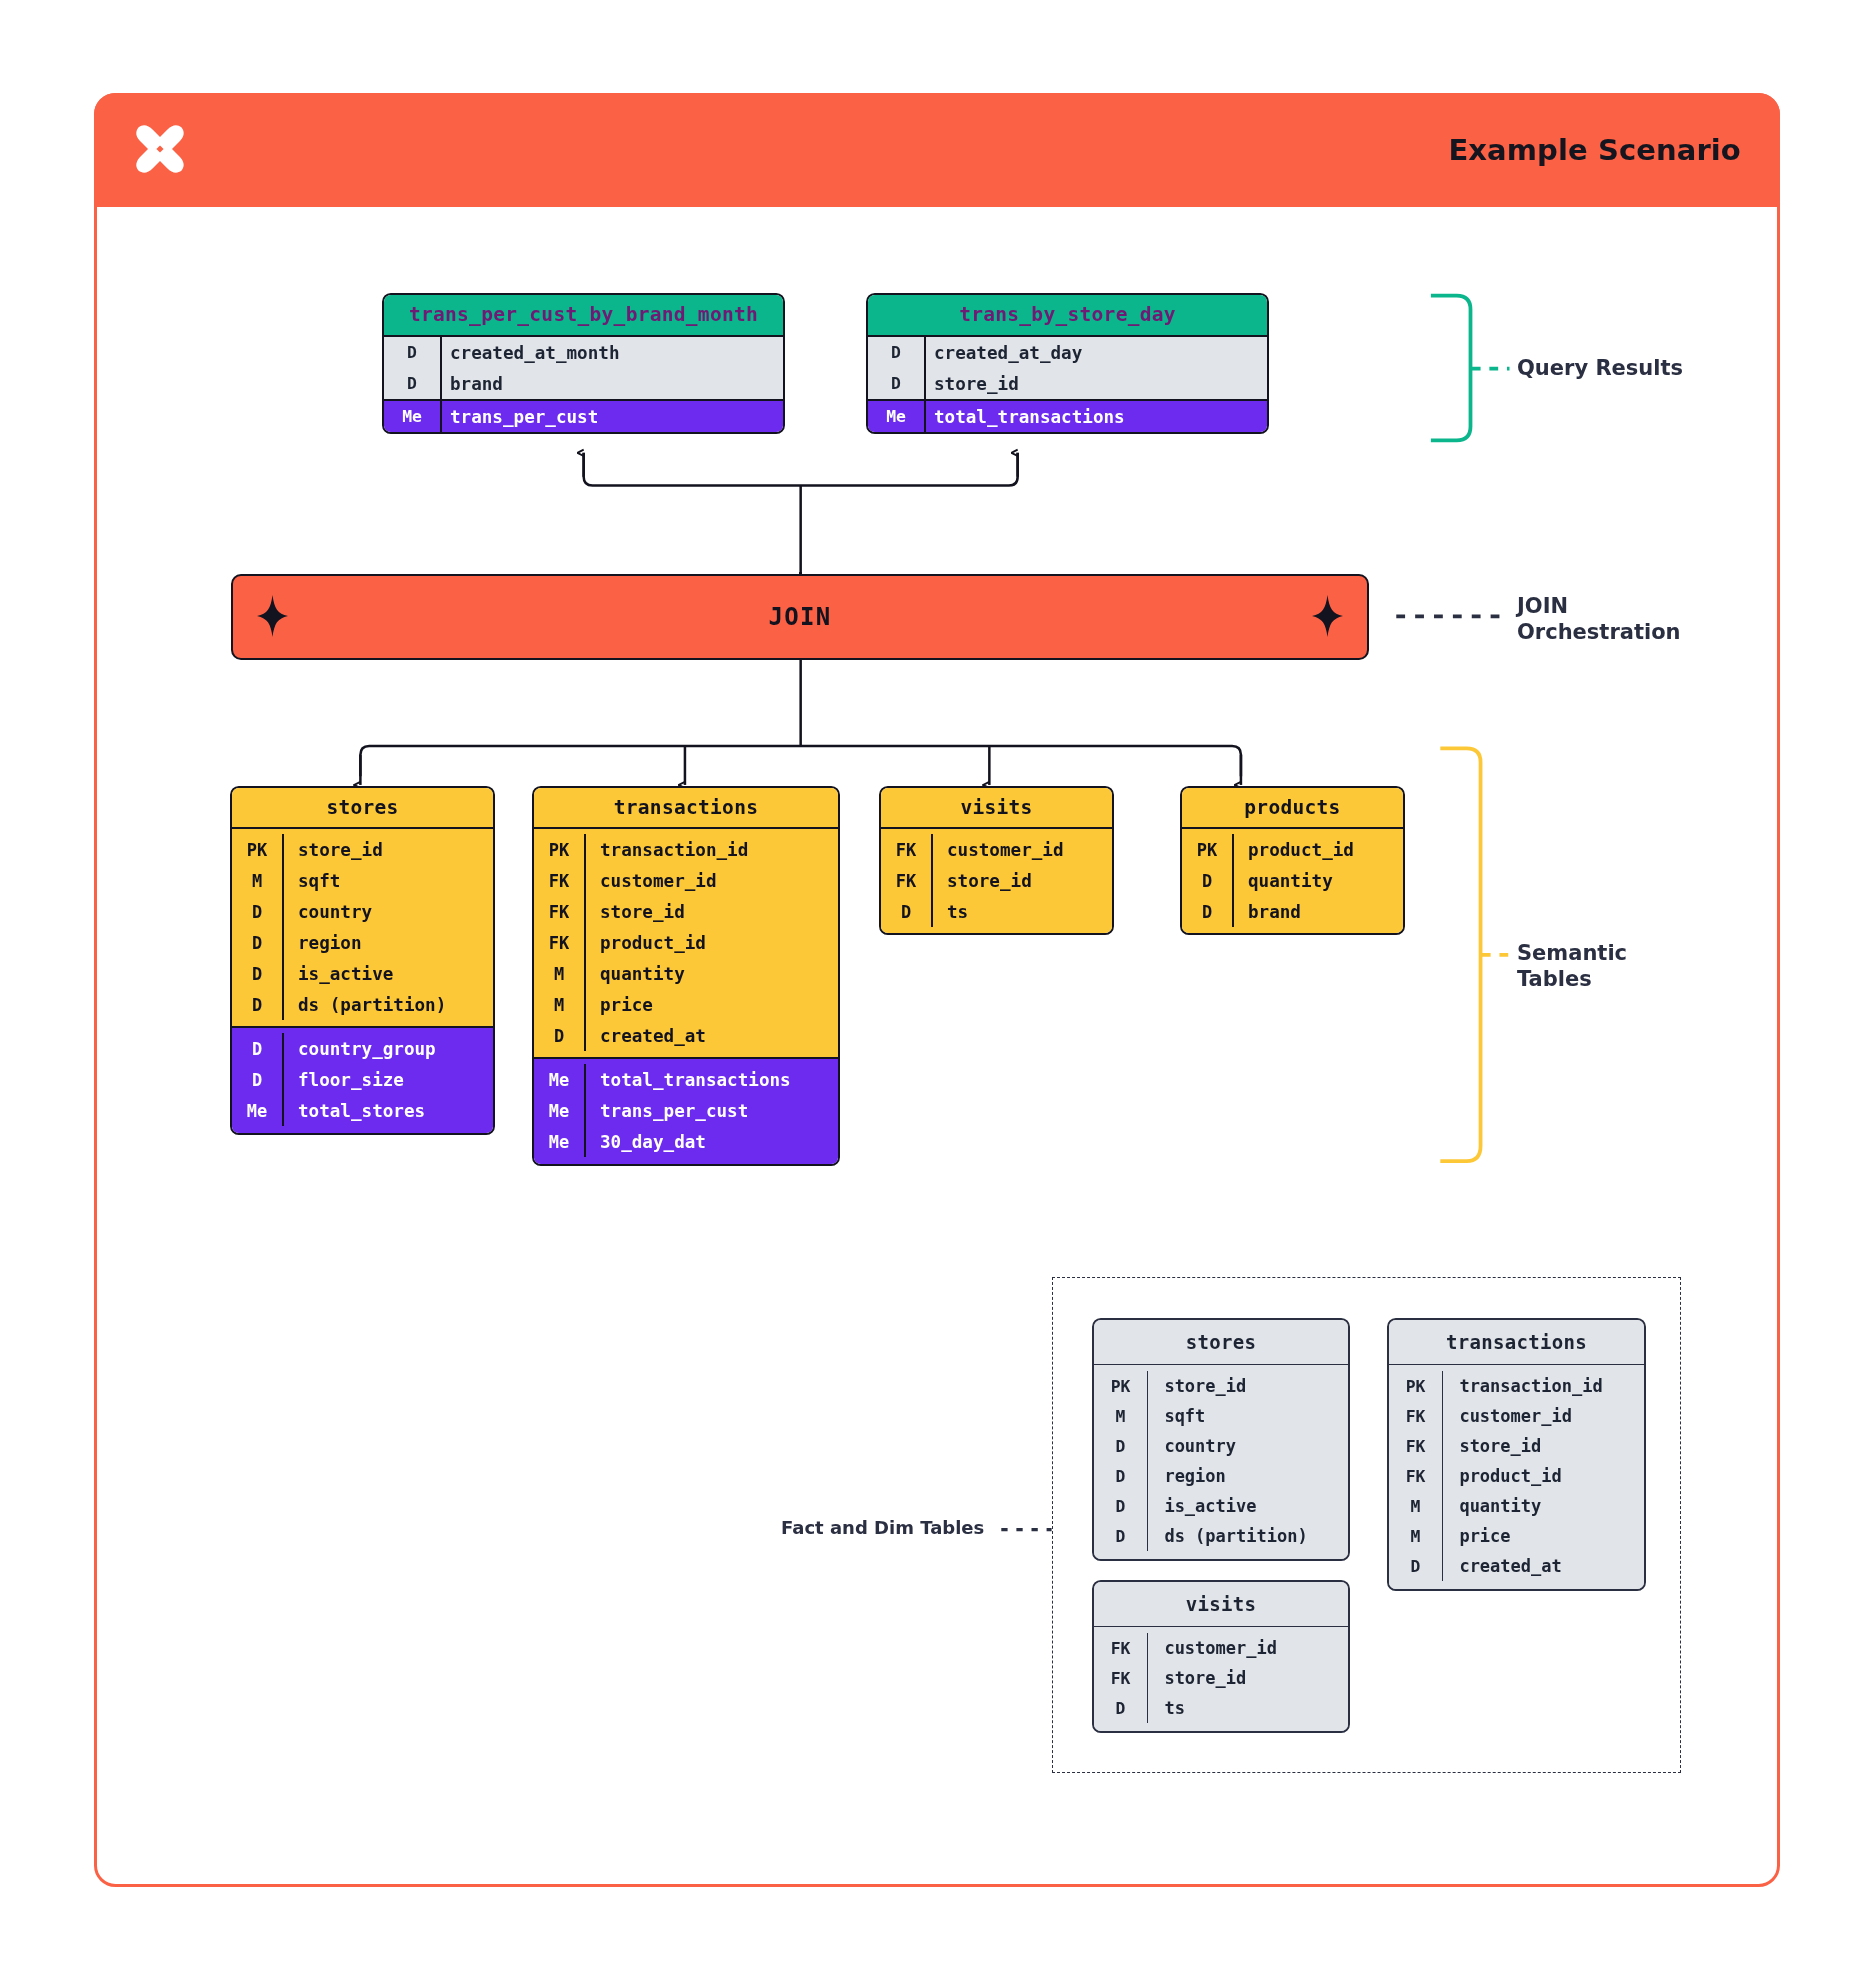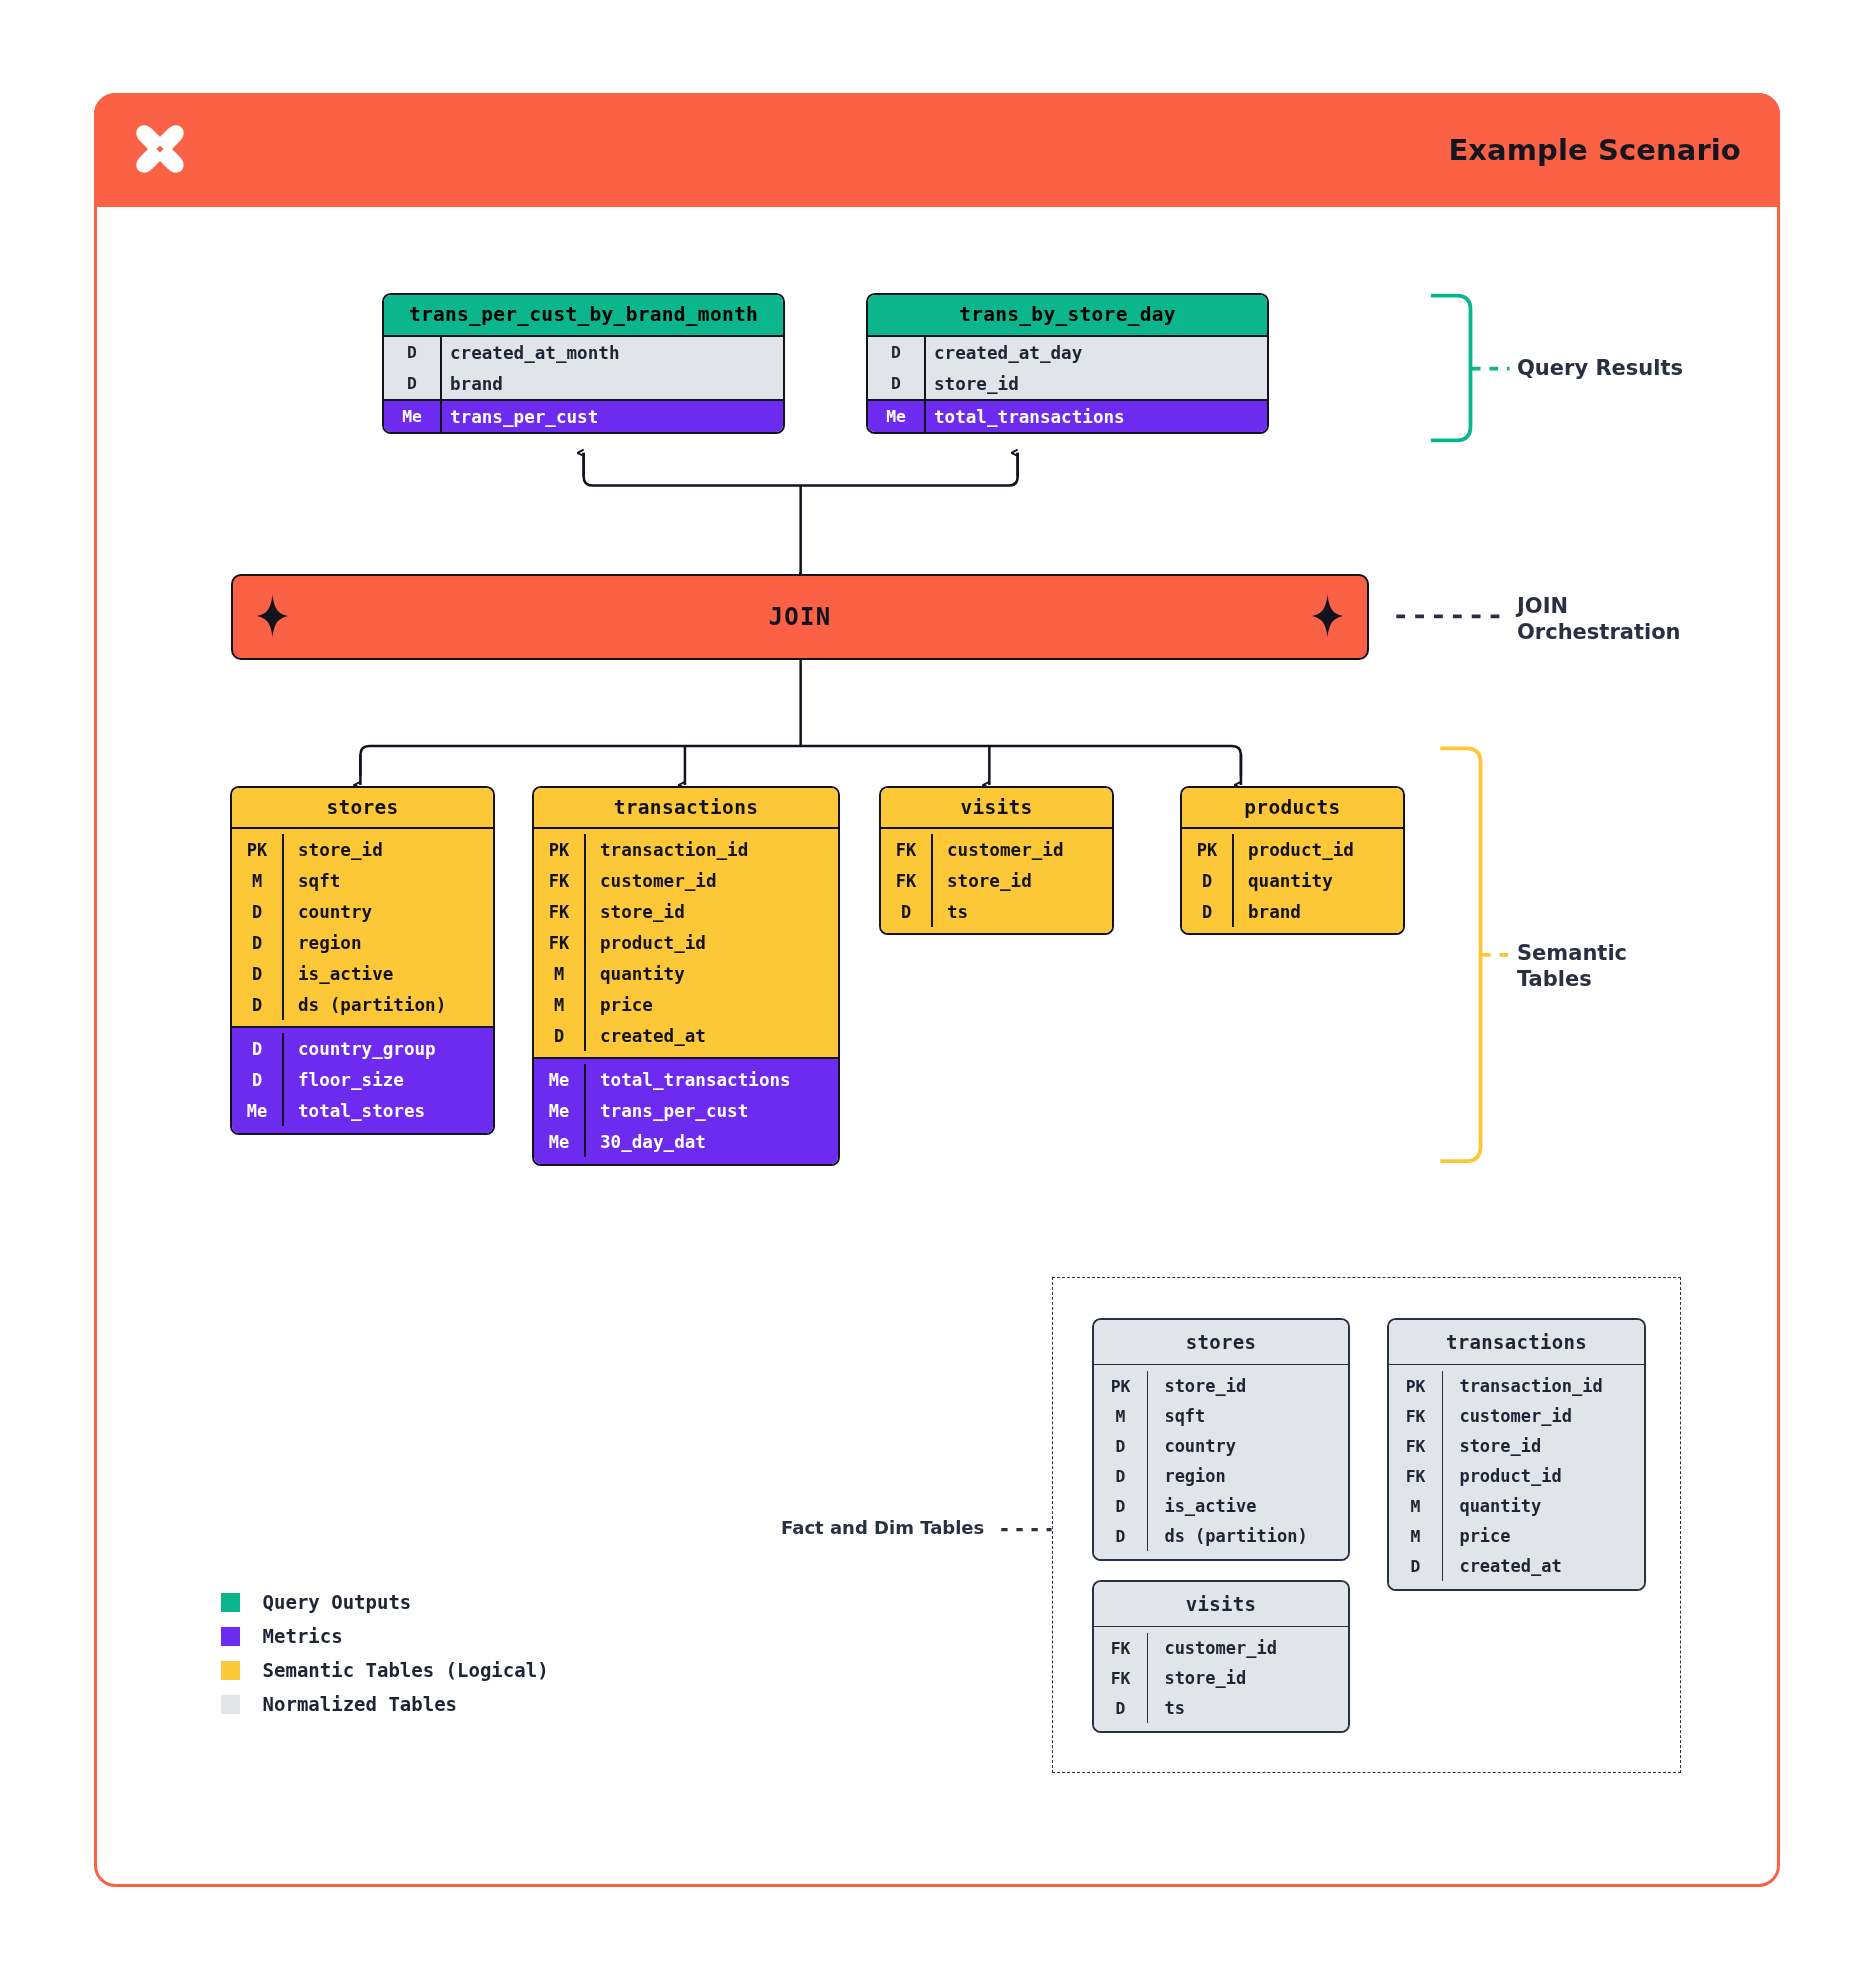--- a/index.html
+++ b/index.html
@@ -81,21 +81,21 @@
     flex: 0 0 auto;
     text-align: center;
     align-self: stretch;
     display: flex; align-items: center; justify-content: center;
   }
   .ebox .ename { flex: 1 1 auto; }
 
   
   .q-box .etitle {
     background: #0bb68c;
-    color: #000000;
+    color: #701a75;
     font-size: 19.5px;
     line-height: 40px;
     height: 40px;
   }
   .q-box .sect-dim   { background: #e1e4e8; border-top: 2.5px solid #13131f; }
   .q-box .sect-metric{ background: #6c2bee; border-top: 2.5px solid #13131f; }
   .q-box .erow { font-size: 17.6px; height: 31px; }
   .q-box .sect-dim .erow   { color: #1d2433; }
   .q-box .sect-metric .erow{ color: #ffffff; }
   .q-box .ekey { width: 58px; border-right: 2.5px solid #13131f; font-size: 16.4px; }
@@ -551,33 +551,15 @@
           <span class="ekey">FK</span>
           <span class="ename">store_id</span>
         </div>
       <div class="erow">
           <span class="ekey">D</span>
           <span class="ename">ts</span>
         </div>
     </div>
   </div>
 
-  <div class="legend">
-    <div class="legend-row">
-      <span class="legend-swatch" style="background:#0BB68C;"></span>
-      <span class="legend-text">Query Outputs</span>
-    </div>
-    <div class="legend-row">
-      <span class="legend-swatch" style="background:#6C2BEE;"></span>
-      <span class="legend-text">Metrics</span>
-    </div>
-    <div class="legend-row">
-      <span class="legend-swatch" style="background:#FDC838;"></span>
-      <span class="legend-text">Semantic Tables (Logical)</span>
-    </div>
-    <div class="legend-row">
-      <span class="legend-swatch" style="background:#E1E4E8;"></span>
-      <span class="legend-text">Normalized Tables</span>
-    </div>
-  </div>
 
 </div>
 
 
 </body></html>

